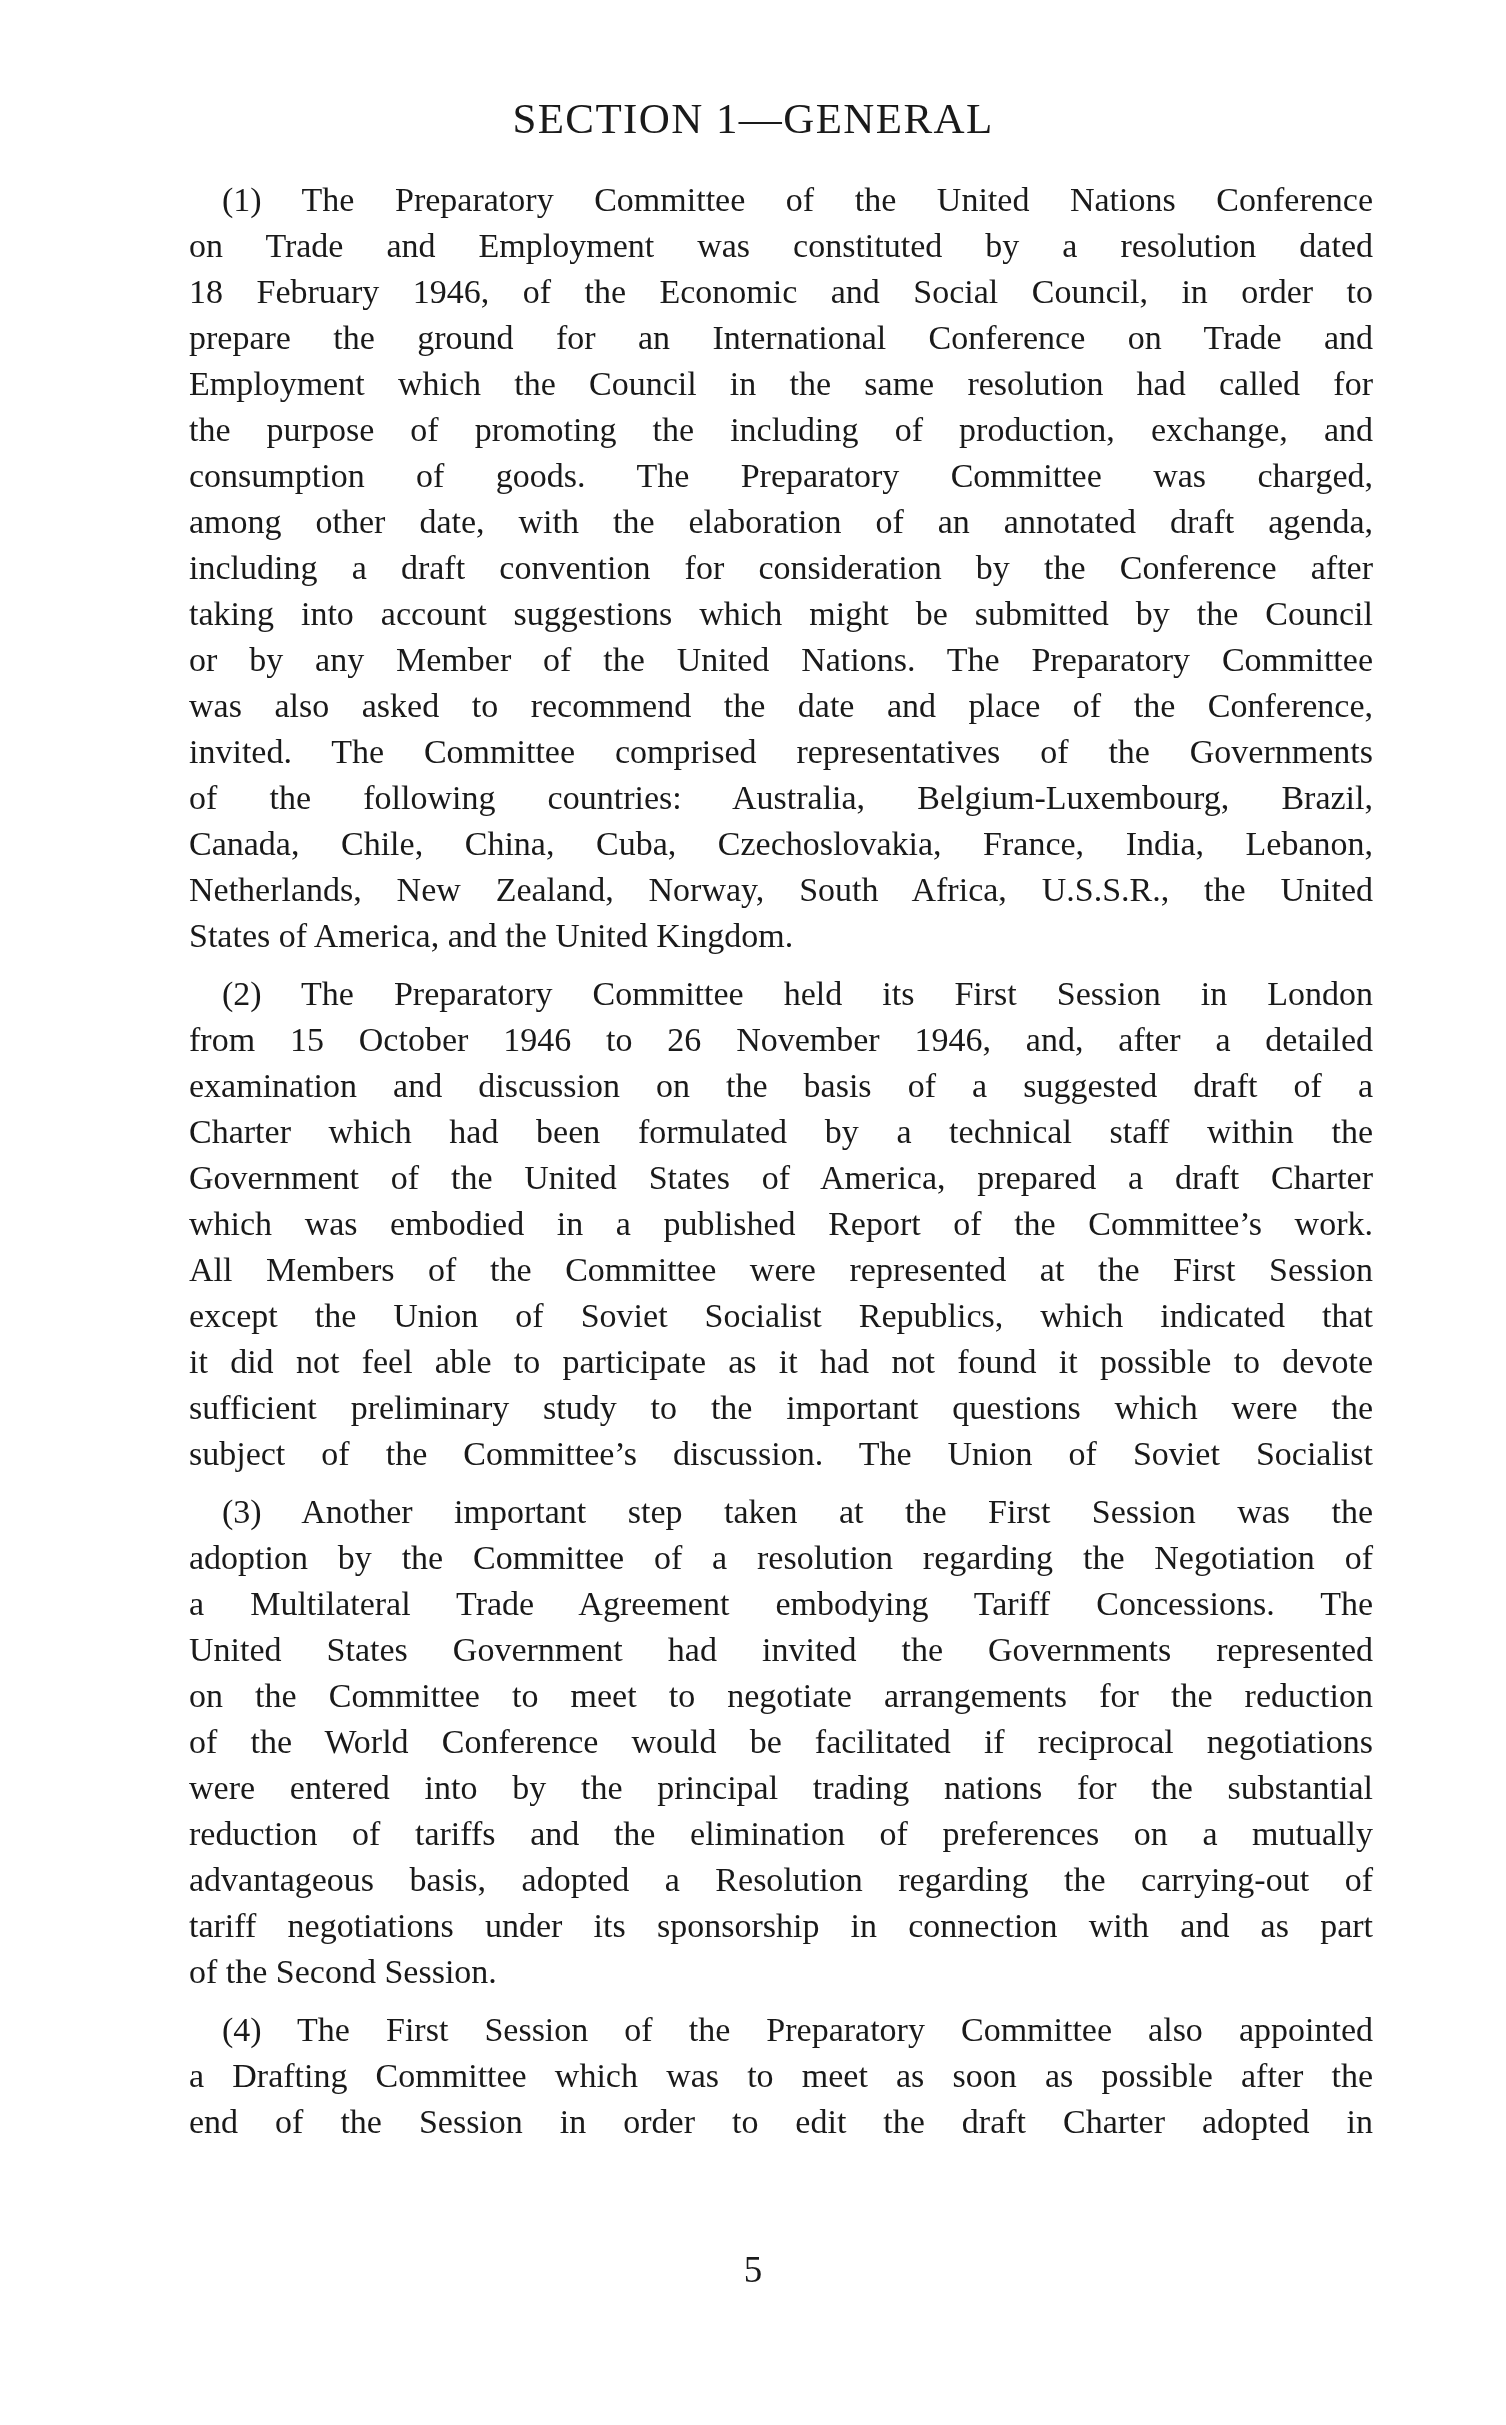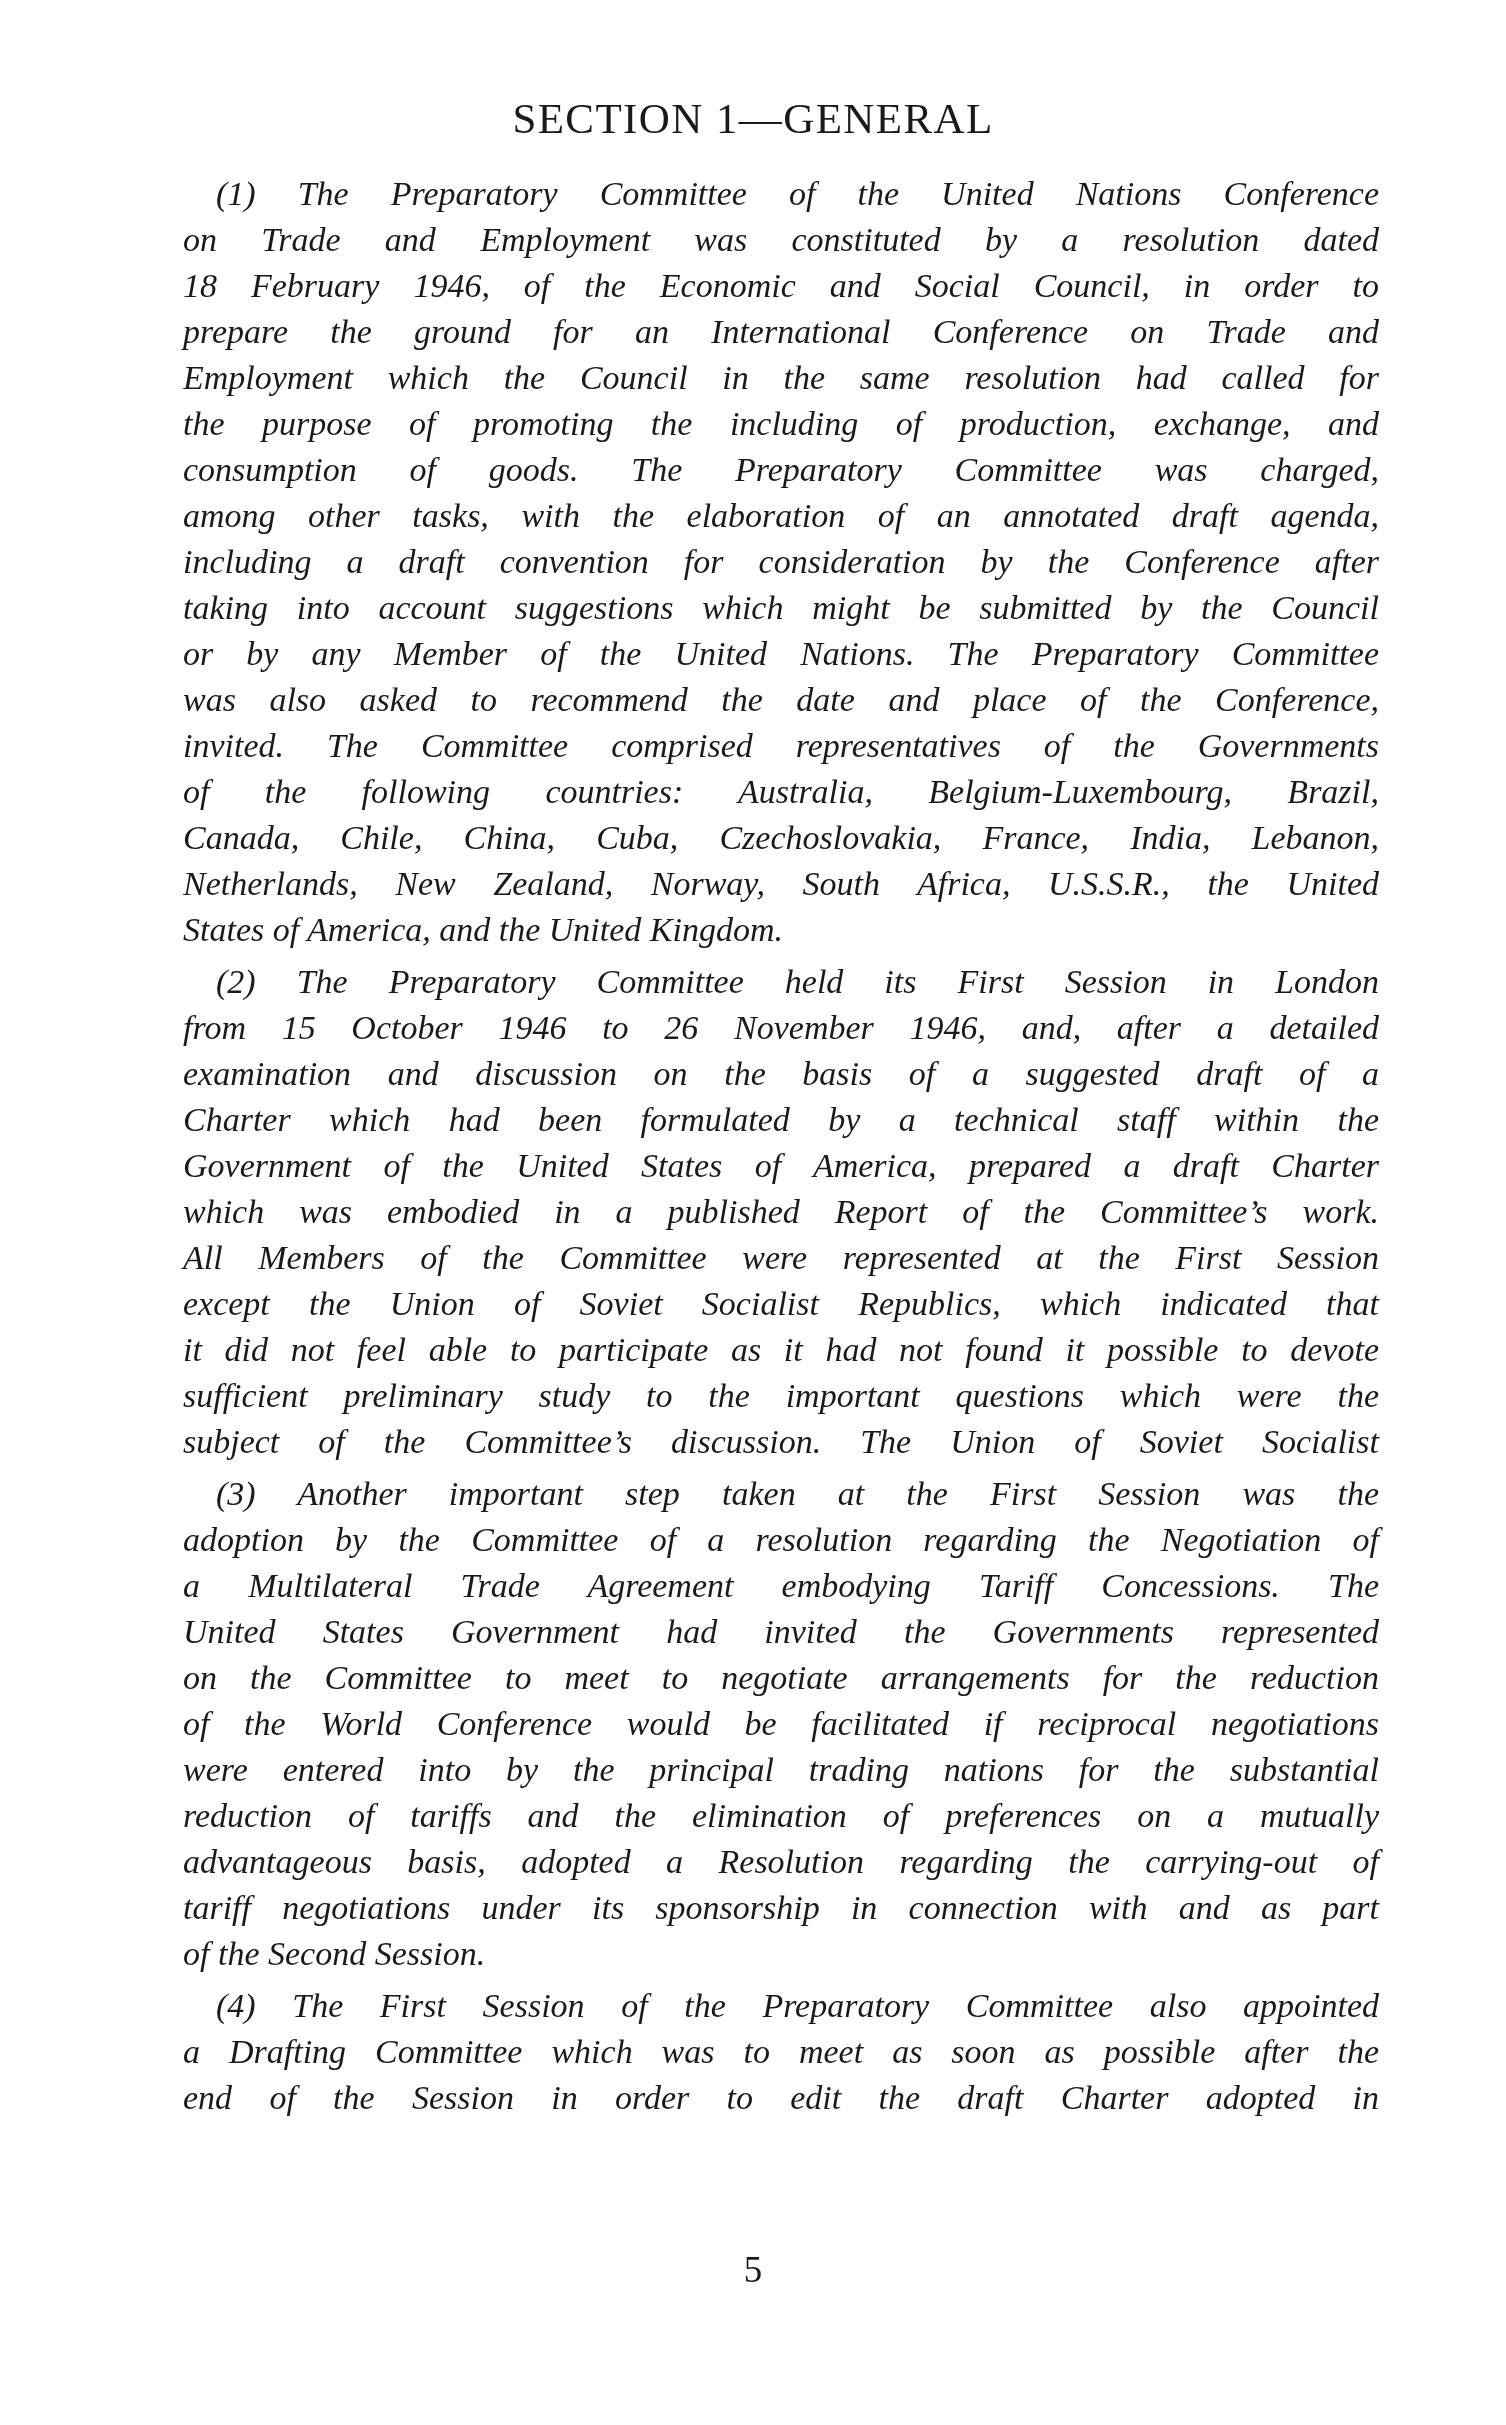--- a/index.html
+++ b/index.html
@@ -38,22 +38,21 @@
     .body-text {
       position: absolute;
       left: 177px;
       top: 165px;
       width: 1208px;
       font-family: "Liberation Serif", "DejaVu Serif", serif;
       font-size: 34px;
       line-height: 46px;
     }
     .paragraph {
-      margin: 6px;
-      font-style: italic;
+      margin: 12px;
     }
     .line {
       display: block;
       text-align: justify;
       text-align-last: justify;
       white-space: nowrap;
       height: 46px;
     }
     .line.first {
       padding-left: 33px;
@@ -91,21 +90,21 @@
   <div class="body-text">
 
     <div class="paragraph">
       <span class="line first"><span class="line-inner">(1) The Preparatory Committee of the United Nations Conference</span></span>
       <span class="line"><span class="line-inner">on Trade and Employment was constituted by a resolution dated</span></span>
       <span class="line"><span class="line-inner">18 February 1946, of the Economic and Social Council, in order to</span></span>
       <span class="line"><span class="line-inner">prepare the ground for an International Conference on Trade and</span></span>
       <span class="line"><span class="line-inner">Employment which the Council in the same resolution had called for</span></span>
       <span class="line"><span class="line-inner">the purpose of promoting the including of production, exchange, and</span></span>
       <span class="line"><span class="line-inner">consumption of goods. The Preparatory Committee was charged,</span></span>
-      <span class="line"><span class="line-inner">among other tasks, with the elaboration of an annotated draft agenda,</span></span>
+      <span class="line"><span class="line-inner">among other date, with the elaboration of an annotated draft agenda,</span></span>
       <span class="line"><span class="line-inner">including a draft convention for consideration by the Conference after</span></span>
       <span class="line"><span class="line-inner">taking into account suggestions which might be submitted by the Council</span></span>
       <span class="line"><span class="line-inner">or by any Member of the United Nations. The Preparatory Committee</span></span>
       <span class="line"><span class="line-inner">was also asked to recommend the date and place of the Conference,</span></span>
       <span class="line"><span class="line-inner">invited. The Committee comprised representatives of the Governments</span></span>
       <span class="line"><span class="line-inner">of the following countries: Australia, Belgium-Luxembourg, Brazil,</span></span>
       <span class="line"><span class="line-inner">Canada, Chile, China, Cuba, Czechoslovakia, France, India, Lebanon,</span></span>
       <span class="line"><span class="line-inner">Netherlands, New Zealand, Norway, South Africa, U.S.S.R., the United</span></span>
       <span class="line last"><span class="line-inner">States of America, and the United Kingdom.</span></span>
     </div>

